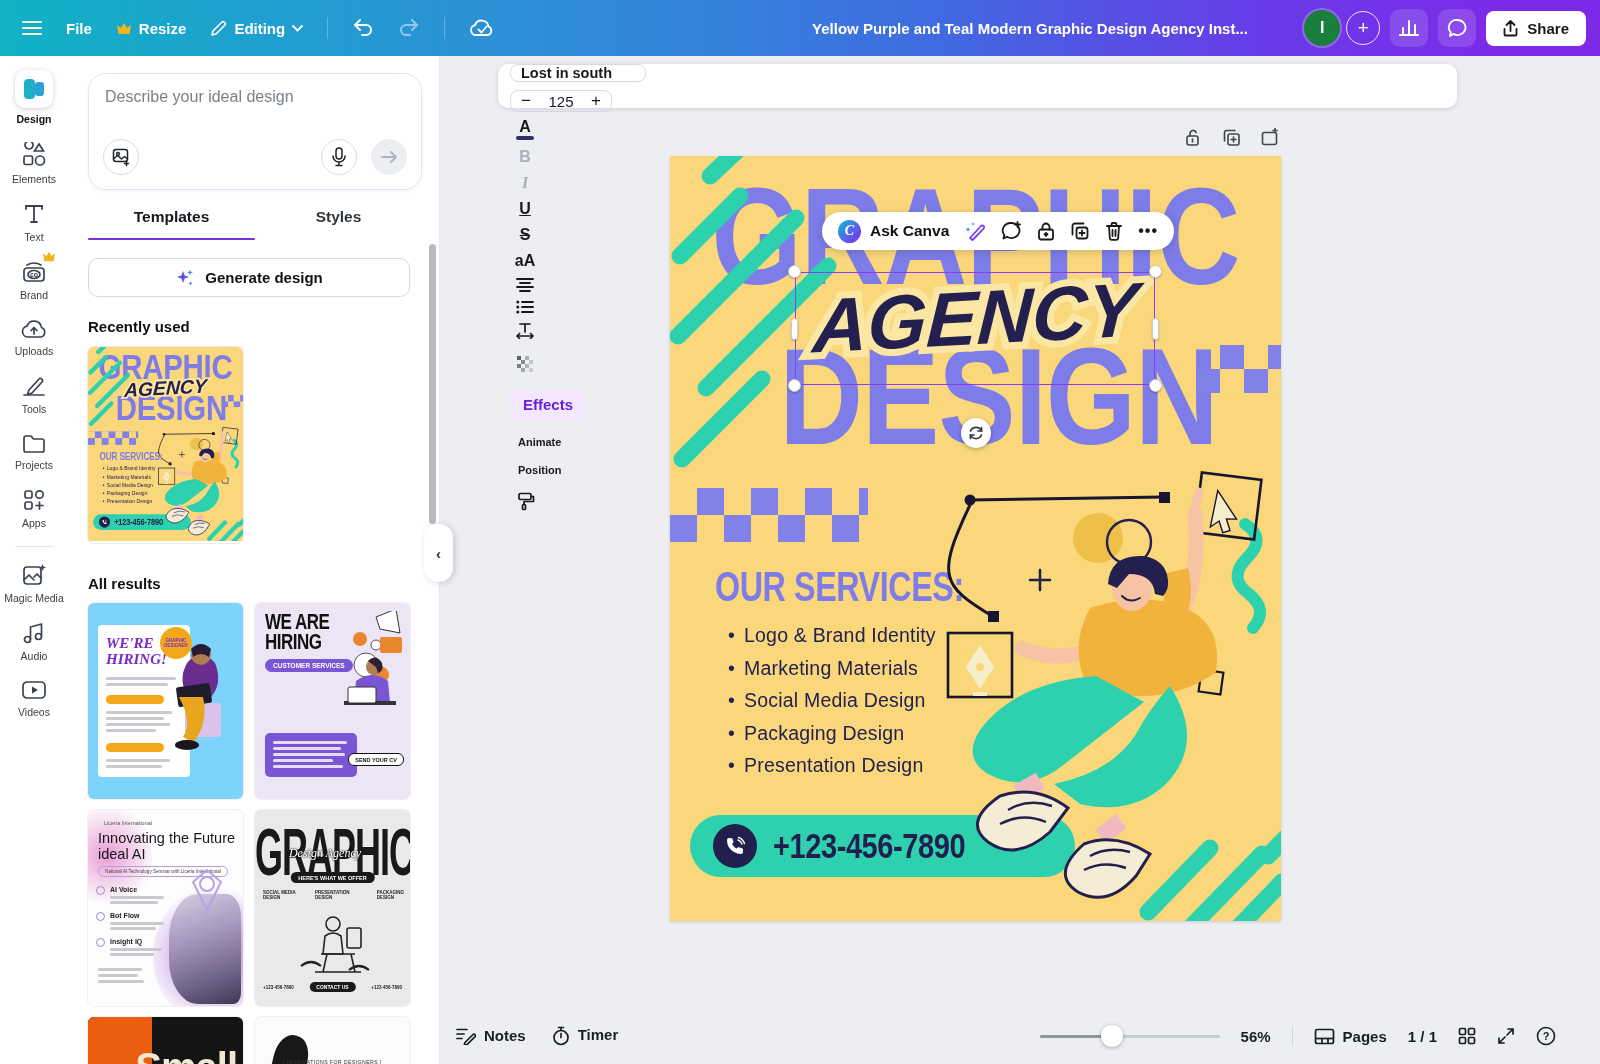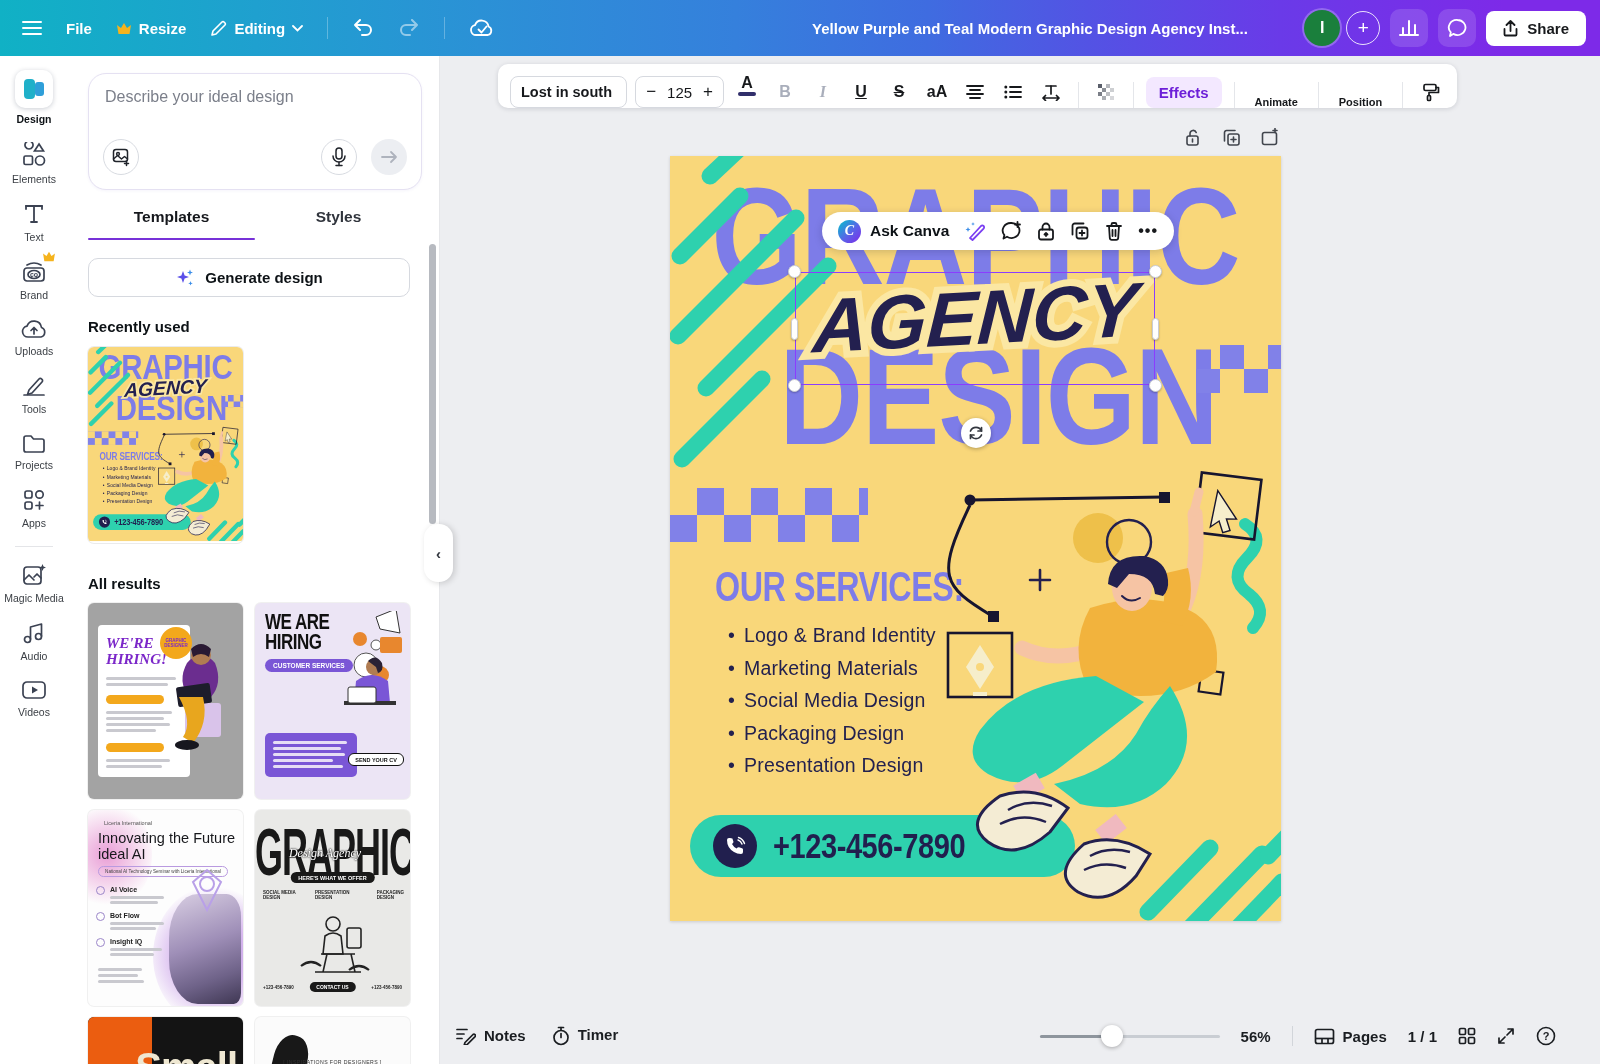--- a/index.html
+++ b/index.html
@@ -42,21 +42,21 @@
   .generate-btn{position:absolute;top:202px;left:20px;width:322px;height:39px;border:1px solid #d6d9df;border-radius:10px;background:#fff;display:flex;align-items:center;justify-content:center;gap:10px;font-size:15px;font-weight:700;color:#0d1216;cursor:pointer;}
   .sec-head{position:absolute;left:20px;font-size:15px;font-weight:700;color:#0d1216;}
   .thumb-recent{position:absolute;top:291px;left:20px;width:155px;height:196px;border-radius:6px;overflow:hidden;box-shadow:0 0 0 1px rgba(0,0,0,.08);cursor:pointer;}
   .grid{position:absolute;top:547px;left:20px;width:334px;display:grid;grid-template-columns:155px 155px;gap:11px 12px;}
   .thumb{width:155px;height:196px;border-radius:6px;overflow:hidden;position:relative;box-shadow:0 0 0 1px rgba(0,0,0,.06);cursor:pointer;}
   .bar{position:absolute;background:#c9c9cf;height:3px;border-radius:2px;}
   .panel-scrollbar{position:absolute;right:3px;top:188px;width:7px;height:280px;border-radius:4px;background:#b7bac0;}
   .collapse-pill{position:absolute;left:424px;top:524px;width:29px;height:58px;background:#fff;border-radius:14px;box-shadow:2px 1px 6px rgba(0,0,0,.16);display:grid;place-items:center;z-index:45;color:#33373f;font-size:15px;font-weight:700;cursor:pointer;}
 
   
-  .t1{background:#a3a3a3;}
+  .t1{background:#7dd3fc;}
   .t1 .card{position:absolute;left:10px;top:22px;width:92px;height:152px;background:#fff;border-radius:4px;}
   .t1 .head{position:absolute;left:8px;top:10px;font-style:italic;font-weight:800;font-size:15px;line-height:16px;color:#7b27c9;font-family:"Liberation Serif",serif;}
   .t1 .badge{position:absolute;left:62px;top:2px;width:32px;height:32px;border-radius:50%;background:#f3a81c;color:#7b27c9;font-size:4.5px;font-weight:700;display:grid;place-items:center;text-align:center;}
   .t1 .pill{position:absolute;left:8px;width:58px;height:9px;border-radius:5px;background:#f3a81c;}
   .t1 .person{position:absolute;right:6px;top:30px;width:70px;height:120px;}
   .t2{background:#ece5f5;}
   .t2 .head{position:absolute;left:10px;top:10px;font-weight:800;font-size:17px;line-height:16px;color:#111;letter-spacing:-.5px;transform:scaleY(1.25);transform-origin:top left;}
   .t2 .pill{position:absolute;left:10px;top:56px;background:#7a56d6;color:#fff;font-size:6.5px;font-weight:700;padding:3px 8px;border-radius:7px;}
   .t2 .panel2{position:absolute;left:10px;top:130px;width:92px;height:44px;background:#7a56d6;border-radius:5px;}
   .t2 .cta{position:absolute;right:6px;top:150px;background:#fff;border:1px solid #111;color:#111;font-size:5.5px;font-weight:700;padding:2.5px 6px;border-radius:6px;}
@@ -77,21 +77,21 @@
   .t4 .micro{position:absolute;font-size:4.5px;font-weight:700;color:#222;}
   .t5{background:#141414;}
   .t5 .orange{position:absolute;left:0;top:0;width:64px;height:100%;background:#eb5d10;}
   .t5 .word{position:absolute;right:6px;top:28px;font-size:40px;font-weight:700;color:#efe8d2;letter-spacing:-1px;}
   .t6{background:#fbfbfb;}
   .t6 .cap{position:absolute;left:0;right:0;top:42px;text-align:center;font-size:5.2px;color:#333;letter-spacing:.4px;}
   .t6 .mouse{position:absolute;left:18px;top:18px;width:34px;height:52px;background:#181818;border-radius:45% 45% 40% 40%;transform:rotate(14deg);}
 
   
   .workspace{position:absolute;left:440px;top:56px;width:1160px;height:1008px;background:#edeef1;}
-  .float-toolbar{position:absolute;left:58px;top:8px;width:959px;height:44px;background:#fff;border-radius:10px;box-shadow:0 1px 5px rgba(16,24,40,.14);display:flex;align-items:flex-end;padding:0 12px;gap:8px;z-index:10;}
+  .float-toolbar{position:absolute;left:58px;top:8px;width:959px;height:44px;background:#fff;border-radius:10px;box-shadow:0 1px 5px rgba(16,24,40,.14);display:flex;align-items:flex-start;padding:0 12px;gap:8px;z-index:10;flex-direction:column;}
   .font-box{width:136px;height:32px;border:1px solid #d6d9df;border-radius:8px;display:flex;align-items:center;padding:0 10px;font-size:14.5px;font-weight:600;color:#17191c;cursor:pointer;}
   .size-box{width:102px;height:32px;border:1px solid #d6d9df;border-radius:8px;display:flex;align-items:center;justify-content:space-between;padding:0 10px;font-size:15px;color:#17191c;cursor:pointer;}
   .size-box .pm{font-size:17px;color:#17191c;cursor:pointer;}
   .ico-btn{min-width:30px;height:32px;border-radius:6px;display:grid;place-items:center;cursor:pointer;color:#17191c;font-size:16px;font-weight:700;padding:0 3px;}
   .ico-btn.dim{color:#a9aebb;}
   .tbar-div{width:1px;height:26px;background:#e4e6ea;margin:0 4px;}
   .effects-pill{background:#f3e8ff;color:#6d1fd8;font-size:15px;font-weight:700;padding:7px 13px;border-radius:8px;cursor:pointer;}
   .tbar-label{font-size:11px;font-weight:600;color:#17191c;padding:0 8px;cursor:pointer;}
   .colorA{display:flex;flex-direction:column;align-items:center;gap:2px;cursor:pointer;}
   .colorA .A{font-size:16px;font-weight:800;line-height:14px;color:#17191c;}

